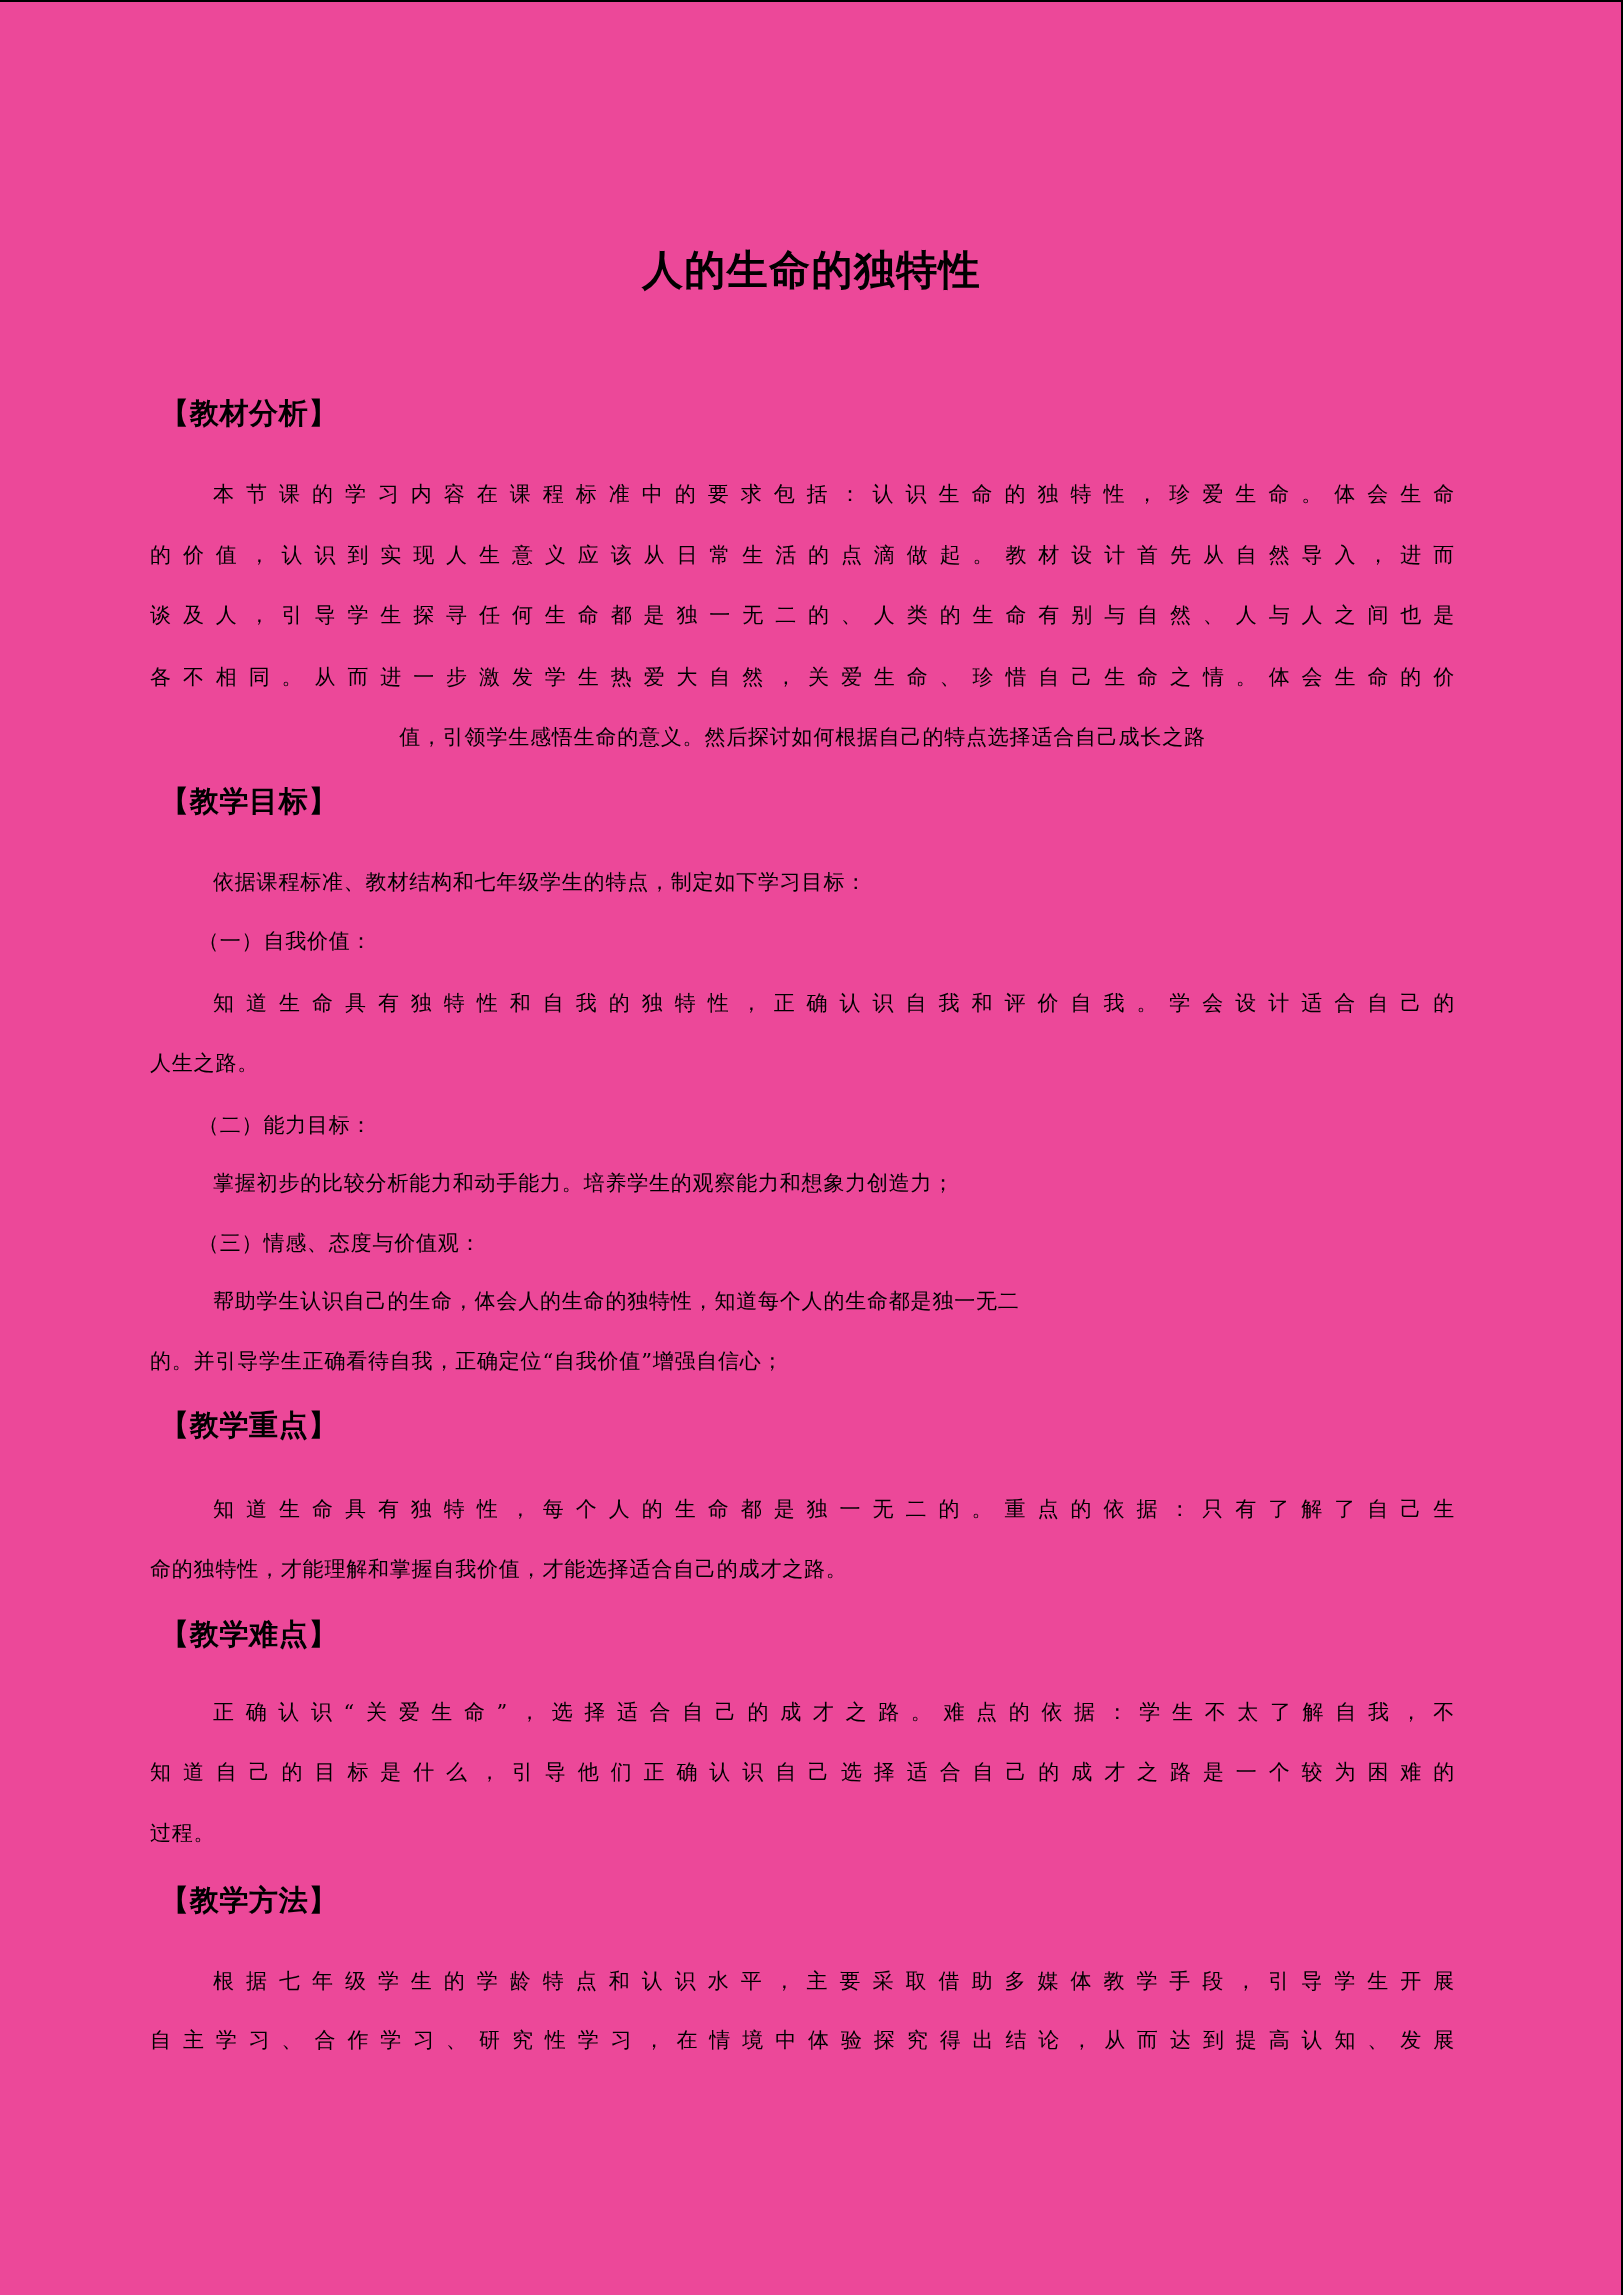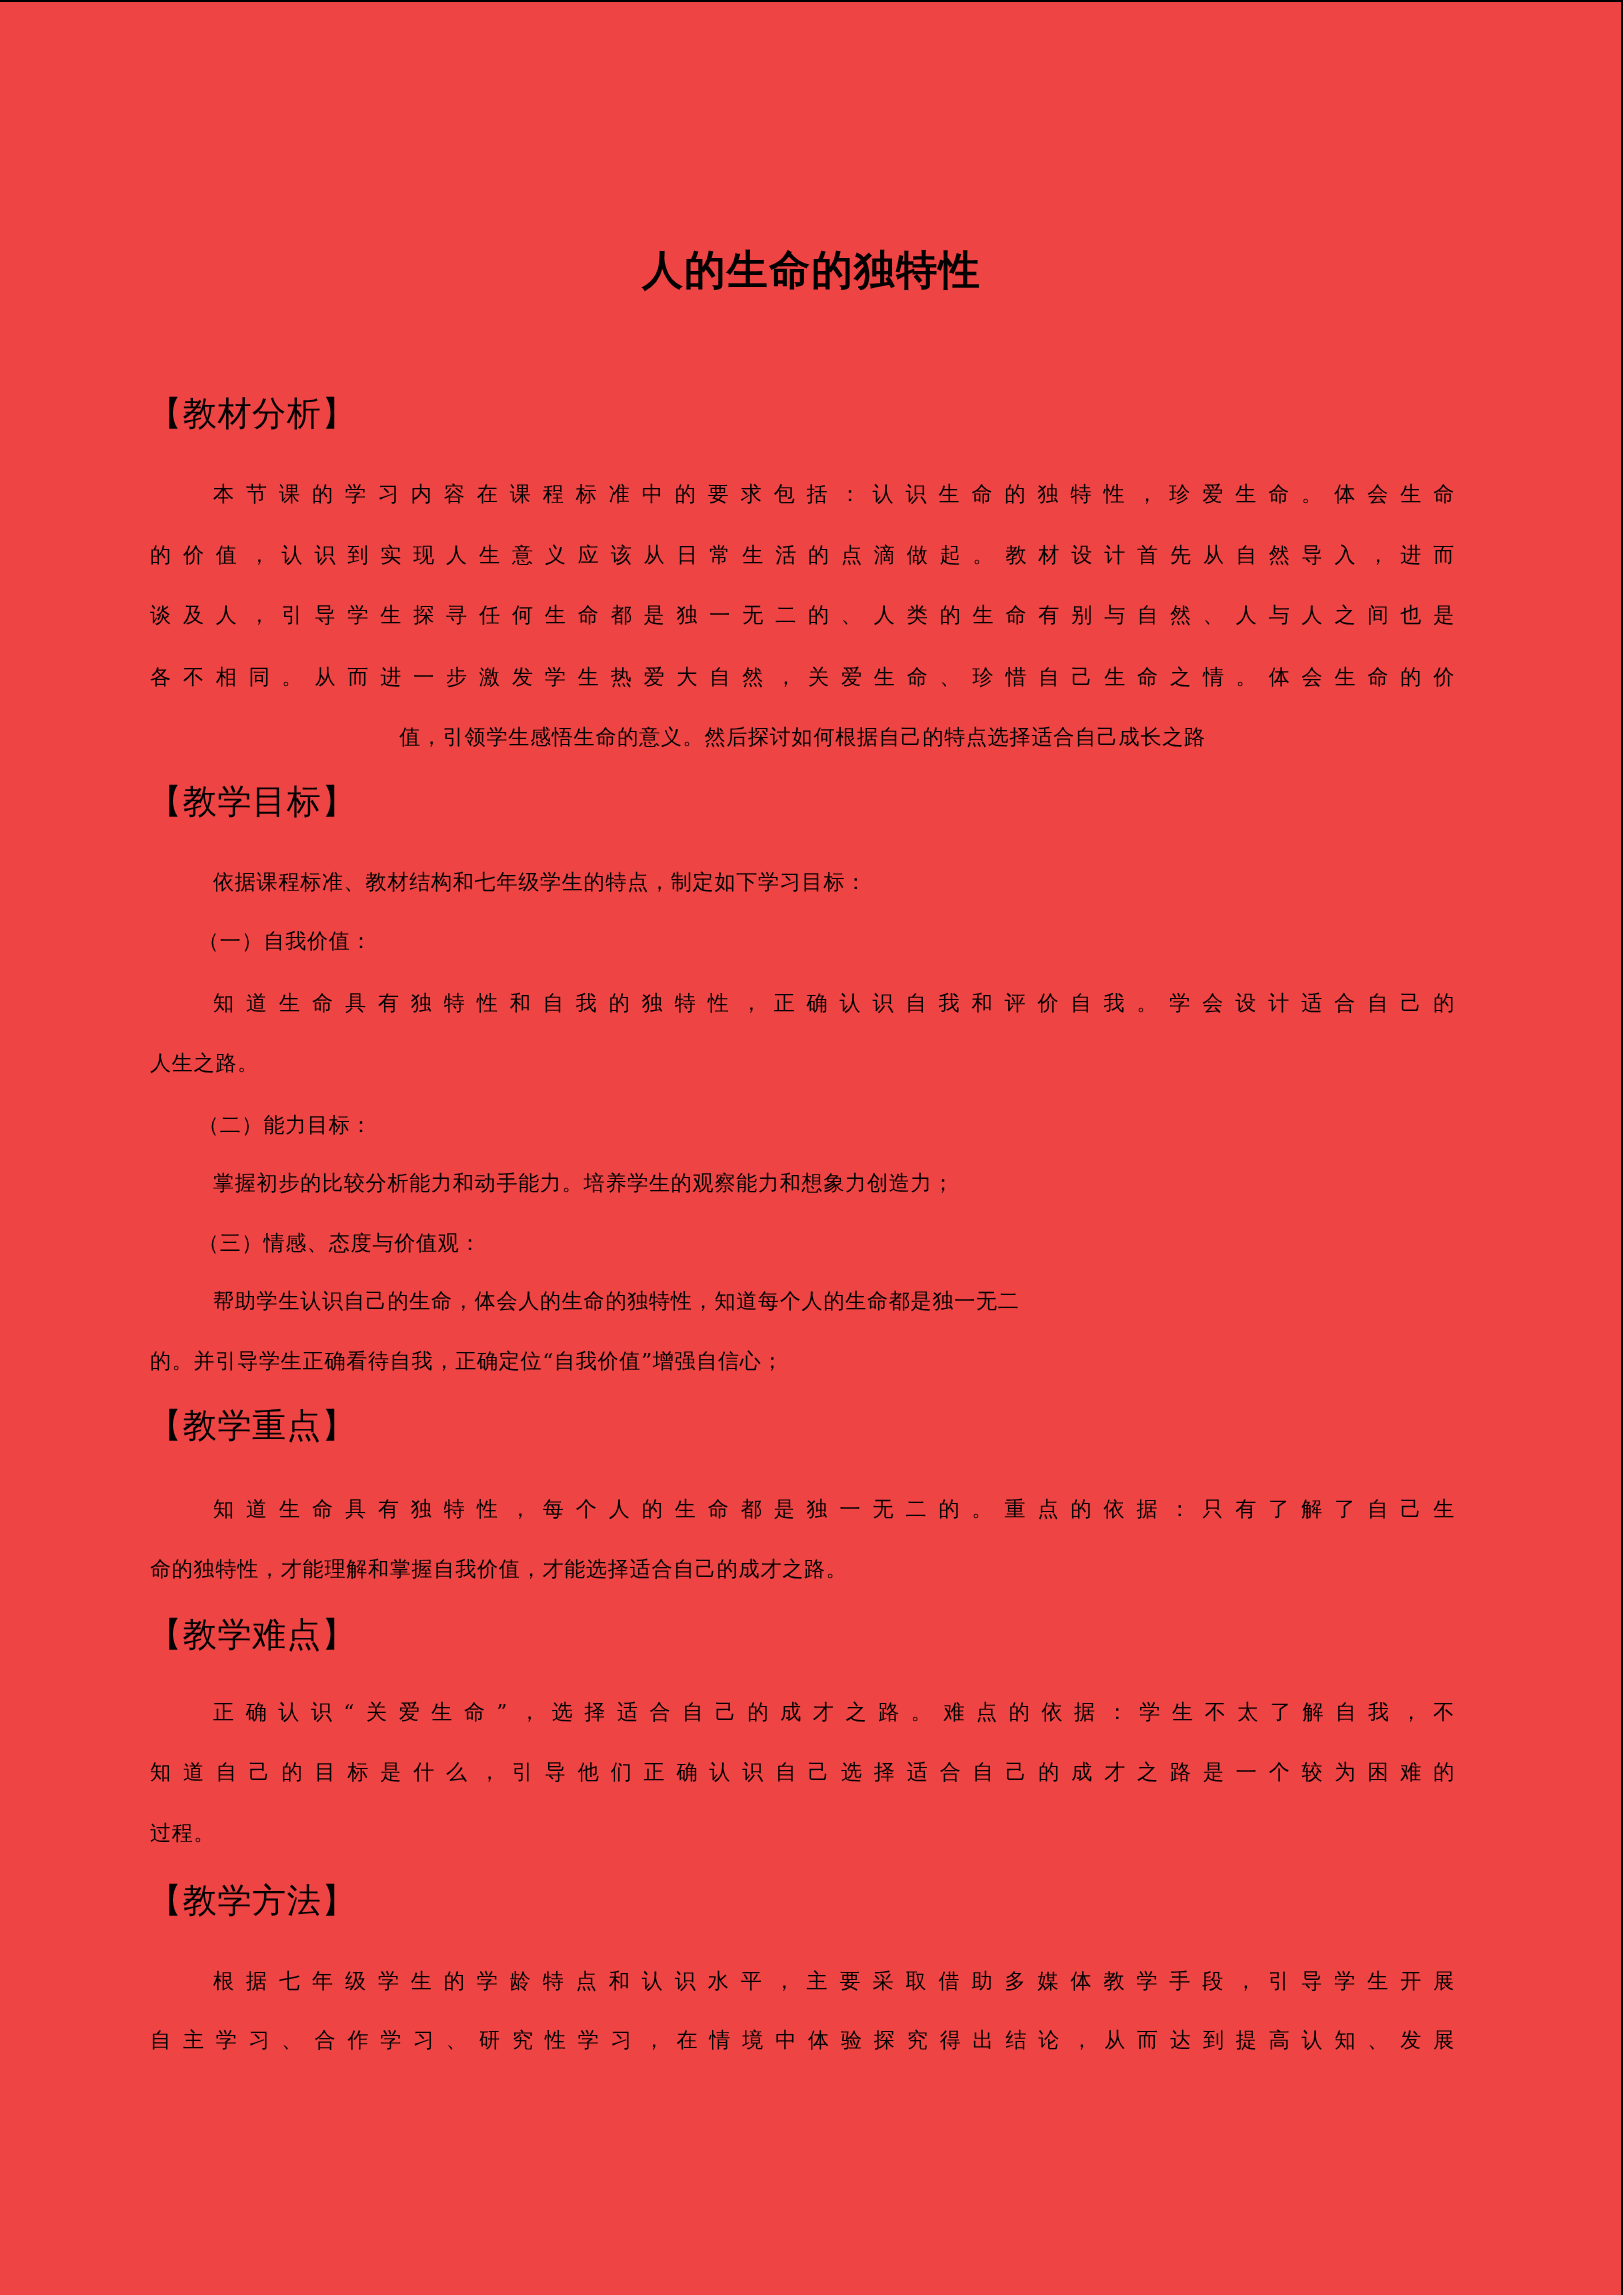--- a/index.html
+++ b/index.html
@@ -14,43 +14,43 @@
       overflow: hidden;
       font-family: "DejaVu Serif", "Liberation Serif", serif;
       color: #000000;
     }
     .page {
       position: absolute;
       left: 0;
       top: 0;
       width: 1623px;
       height: 2295px;
-      background: #ef4444;
+      background: #ec4899;
       box-sizing: border-box;
       border-top: 2.7px solid #000000;
       border-right: 2px solid #000000;
     }
     .doc-title {
       position: absolute;
       left: 0;
       width: 1623px;
       top: 217px;
       text-align: center;
       font-family: "DejaVu Sans", "Liberation Sans", sans-serif;
       font-weight: bold;
       font-size: 41px;
       line-height: 48px;
       letter-spacing: 1.4px;
     }
     .section-heading {
       position: absolute;
-      left: 148px;
+      left: 160px;
       font-family: "DejaVu Sans", "Liberation Sans", sans-serif;
-      font-weight: normal;
-      font-size: 34px;
+      font-weight: bold;
+      font-size: 29px;
       line-height: 41px;
       letter-spacing: 0.7px;
       white-space: nowrap;
     }
     .line {
       position: absolute;
       left: 150px;
       width: 1305px;
       font-family: "DejaVu Serif", "Liberation Serif", serif;
       font-size: 21px;

